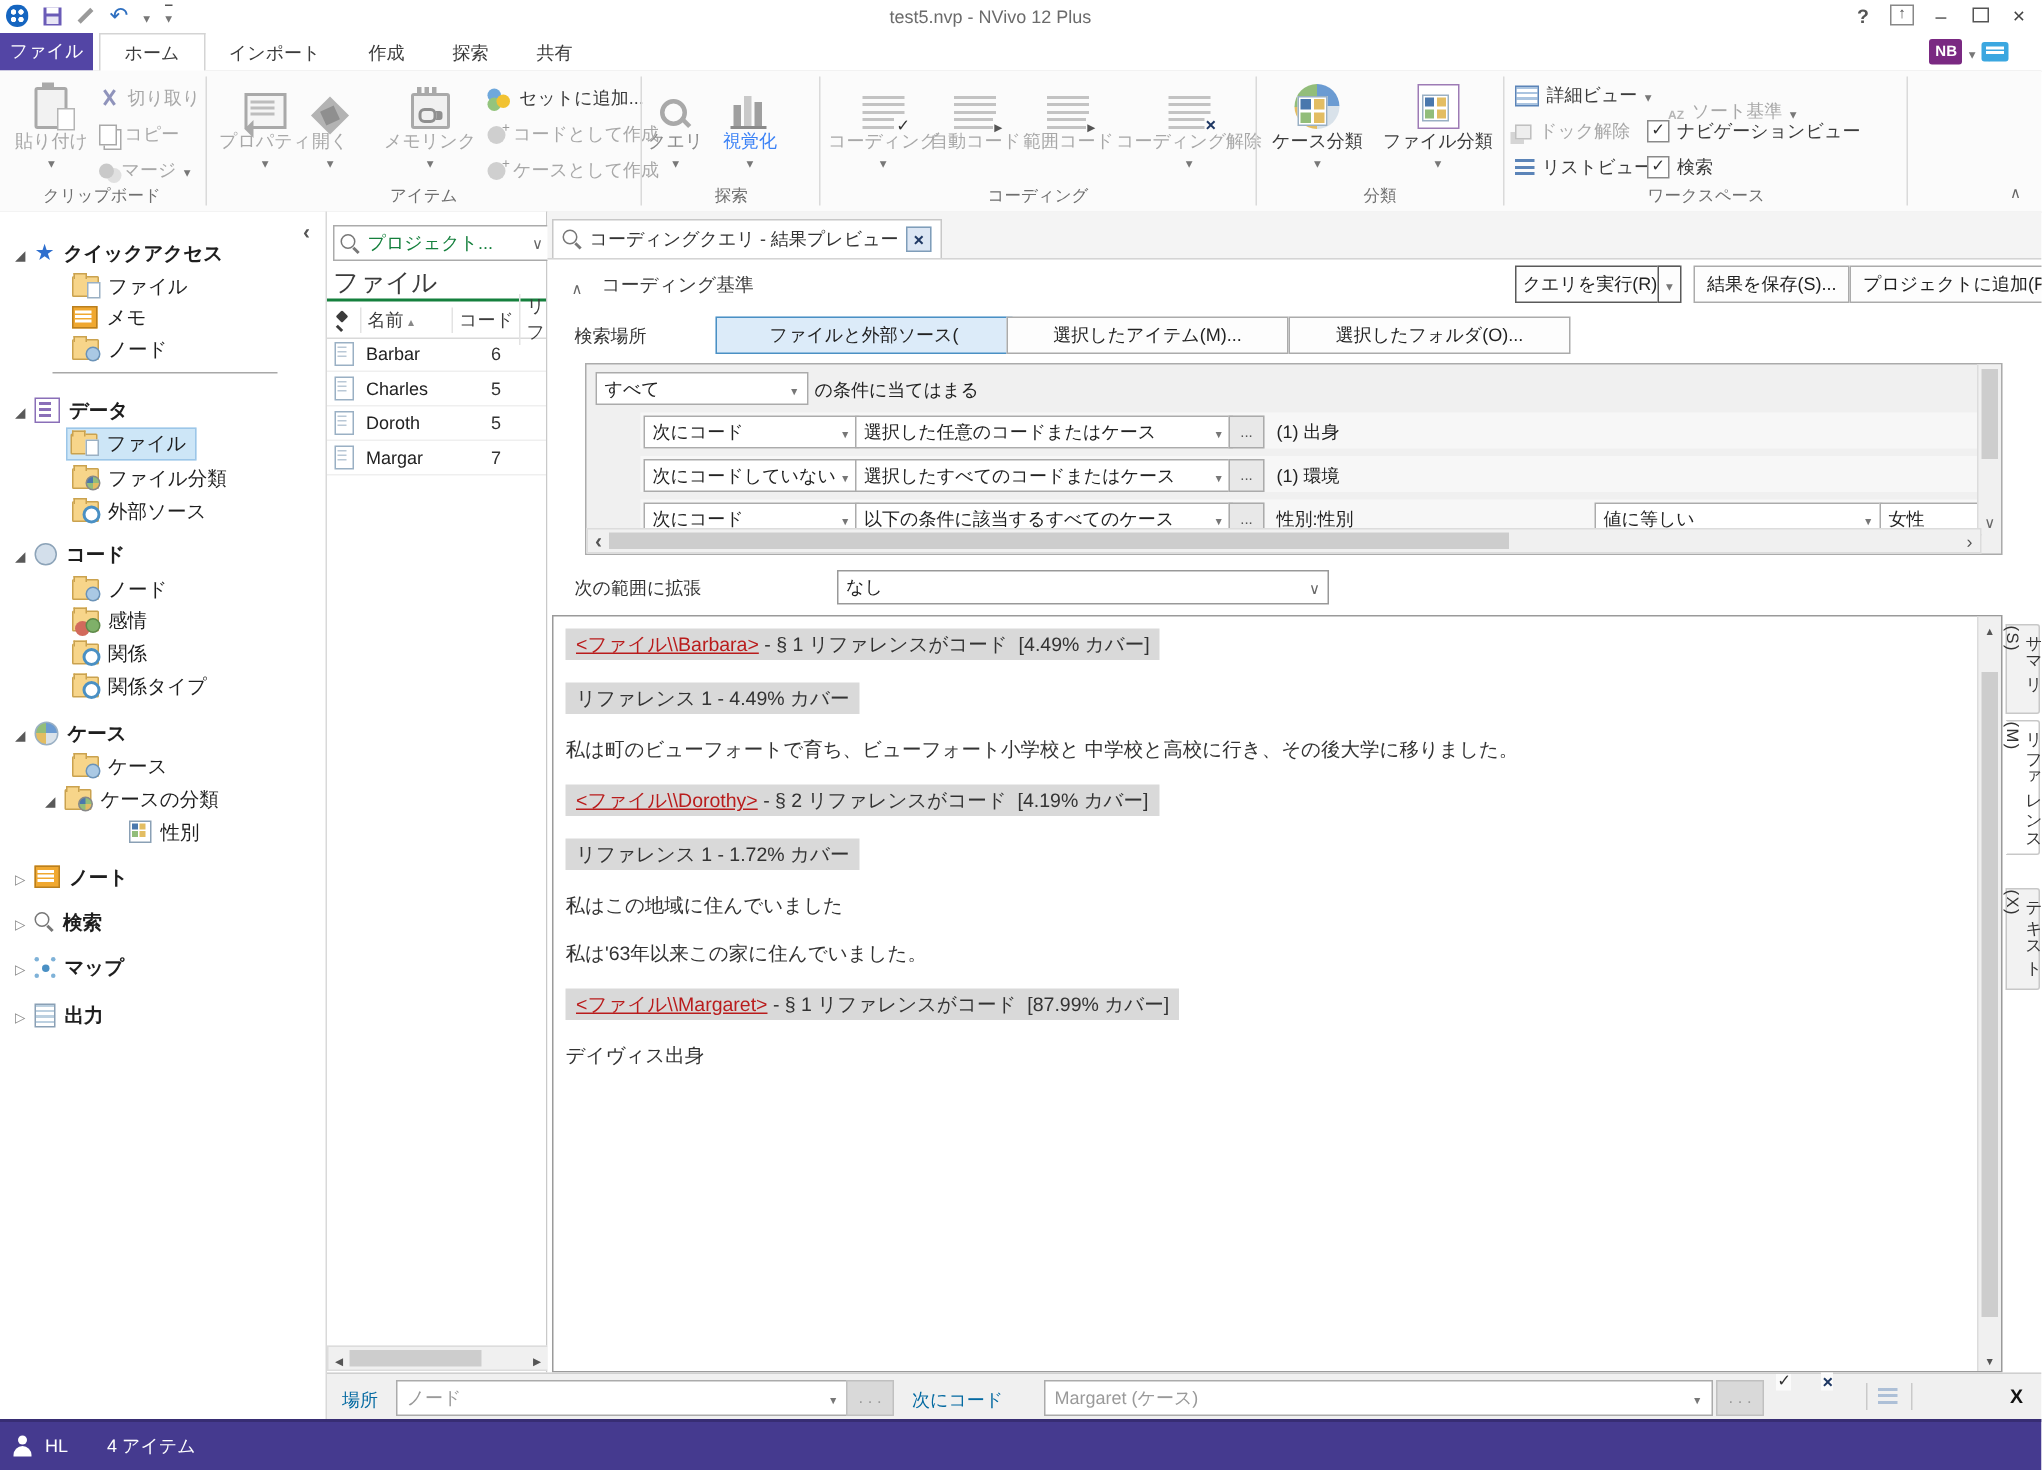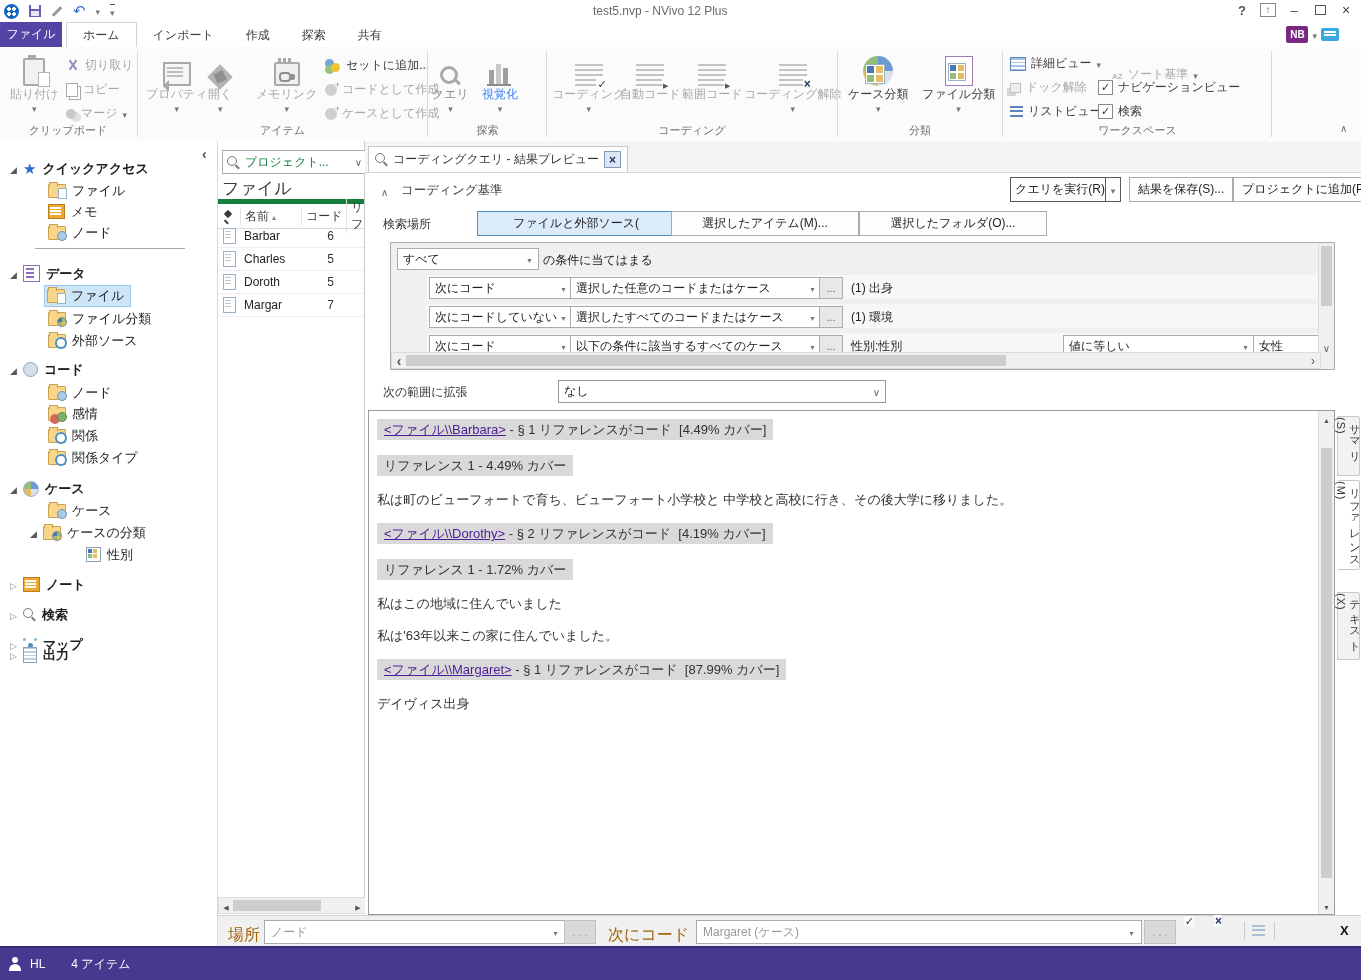--- a/index.html
+++ b/index.html
@@ -155,21 +155,21 @@
   .t-map::before{content:"";position:absolute;left:5px;top:5px;width:5px;height:5px;border-radius:50%;background:#4a90c4}
   .t-map::after{content:"";position:absolute;width:3px;height:3px;border-radius:50%;background:#7fb2d8;left:0;top:0;
      box-shadow:11px 0 0 #7fb2d8,0 11px 0 #7fb2d8,11px 11px 0 #7fb2d8}
   .t-out{width:12px;height:14px;border:1px solid #8aa0b5;background:repeating-linear-gradient(#bcd0e0 0 1.5px,#fff 1.5px 3.5px);flex:none}
 
   
   .listpanel{left:218px;top:141px;width:146px;height:774px;background:#fff;border-right:1px solid #c9c9c9}
   .searchbox{left:4px;top:9px;width:135px;height:22px;border:1px solid #ababab;background:#fff;display:flex;align-items:center;gap:5px;padding:0 4px}
   .searchbox .ph{color:#15803d;flex:1}
   .lp-title{left:4px;top:36px;font-size:17px;color:#3b3b3b}
-  .lhdr{left:0;top:58px;width:146px;height:24px;border-top:5px solid #15803d;border-bottom:1px solid #d9d9d9;display:flex;align-items:center;color:#3b3b3b}
+  .lhdr{left:0;top:58px;width:146px;height:24px;border-top:2px solid #15803d;border-bottom:1px solid #d9d9d9;display:flex;align-items:center;color:#3b3b3b}
   .lhdr .c1{width:22px;display:flex;justify-content:center}
   .lhdr .c2{width:56px;padding-left:4px;border-left:1px solid #e3e3e3;display:flex;gap:3px;align-items:center}
   .lhdr .c3{width:40px;padding-left:4px;border-left:1px solid #e3e3e3}
   .lhdr .c4{flex:1;padding-left:4px;border-left:1px solid #e3e3e3}
   .lrow{position:absolute;left:0;width:146px;height:23px;display:flex;align-items:center;border-bottom:1px solid #efefef}
   .lrow .c1{width:22px;display:flex;justify-content:center}
   .lrow .c2{width:56px;padding-left:4px;color:#222}
   .lrow .c3{width:34px;text-align:right;padding-right:8px}
   .pin{width:10px;height:10px;position:relative}
   .pin::before{content:"";position:absolute;left:1px;top:0;width:6px;height:6px;background:#3b3b3b;border-radius:1px;transform:rotate(45deg)}
@@ -193,28 +193,28 @@
   .btn.sel{background:#dcebf9;border:1px solid #4a90c4}
   .ddsel{background:#fff;border:1px solid #ababab;display:flex;align-items:center;font-size:12px;color:#222;padding:0 5px;height:20px}
   .ddsel .tx{flex:1;white-space:nowrap;overflow:hidden}
   .critbox{background:#f0f0f0;border:1px solid #ababab}
   .mini{width:22px;height:20px;border:1px solid #ababab;background:#e8e8e8;display:inline-flex;align-items:center;justify-content:center;color:#555;font-size:10px}
   .critval{font-size:12px;color:#222;white-space:nowrap}
   .results{background:#fff;border:1px solid #9a9a9a;overflow:hidden}
   .res-in{position:absolute;left:8px;top:8px;right:24px}
   .rline{margin-bottom:15px;font-size:13px;line-height:17px}
   .rhl{display:inline-block;background:#d9d9d9;padding:2px 7px;white-space:pre-wrap}
-  .rlink{color:#4c1d95;text-decoration:underline;cursor:pointer}
+  .rlink{color:#b91c1c;text-decoration:underline;cursor:pointer}
   .sidetab{position:absolute;width:21px;background:#f2f2f2;border:1px solid #c8c8c8;border-radius:0 2px 2px 0;
       writing-mode:vertical-rl;display:flex;align-items:center;justify-content:center;font-size:11px;color:#333;letter-spacing:1px}
   .sidetab.active{background:#fff;border-left-color:#fff}
 
   
   .bottombar{left:218px;top:915px;width:1143px;height:31px;background:#f0f0f0;border-top:1px solid #cfcfcf}
-  .bb-lbl{font-size:16px;color:#a16207}
+  .bb-lbl{font-size:12px;color:#0369a1}
   .bb-input{background:#fff;border:1px solid #ababab;height:22px;display:flex;align-items:center;padding:0 6px;color:#9a9a9a}
   .bb-ellip{width:30px;height:22px;background:#d9d9d9;border:1px solid #c0c0c0;color:#9a9a9a;display:inline-flex;align-items:center;justify-content:center;font-size:11px}
   .bbsep{width:1px;height:18px;background:#c9c9c9}
   .statusbar{left:0;top:946px;width:1361px;height:34px;background:#453a8f;border-top:2px solid #372d73;color:#fff;display:flex;align-items:center;gap:8px;padding-left:8px;box-sizing:border-box}
   .person{width:14px;height:14px;position:relative}
   .person::before{content:"";position:absolute;left:4px;top:0;width:6px;height:6px;border-radius:50%;background:#fff}
   .person::after{content:"";position:absolute;left:1px;top:7px;width:12px;height:7px;border-radius:6px 6px 0 0;background:#fff}
 </style>
 </head>
 <body>
@@ -535,21 +535,21 @@
   <div class="nitem" style="left:10px;top:463px">
     <span class="g g-col"></span>
     <span class="t-mag"></span>
     <b>検索</b>
     </div>
   <div class="nitem" style="left:10px;top:493px">
     <span class="g g-col"></span>
     <span class="t-map"></span>
     <b>マップ</b>
     </div>
-  <div class="nitem" style="left:10px;top:503px">
+  <div class="nitem" style="left:10px;top:525px">
     <span class="g g-col"></span>
     <span class="t-out"></span>
     <b>出力</b>
     </div>
 </div>
 
 <div class="ab listpanel">
   <div class="ab searchbox">
     <span class="t-mag"></span>
     <span class="ph">プロジェクト...</span>

